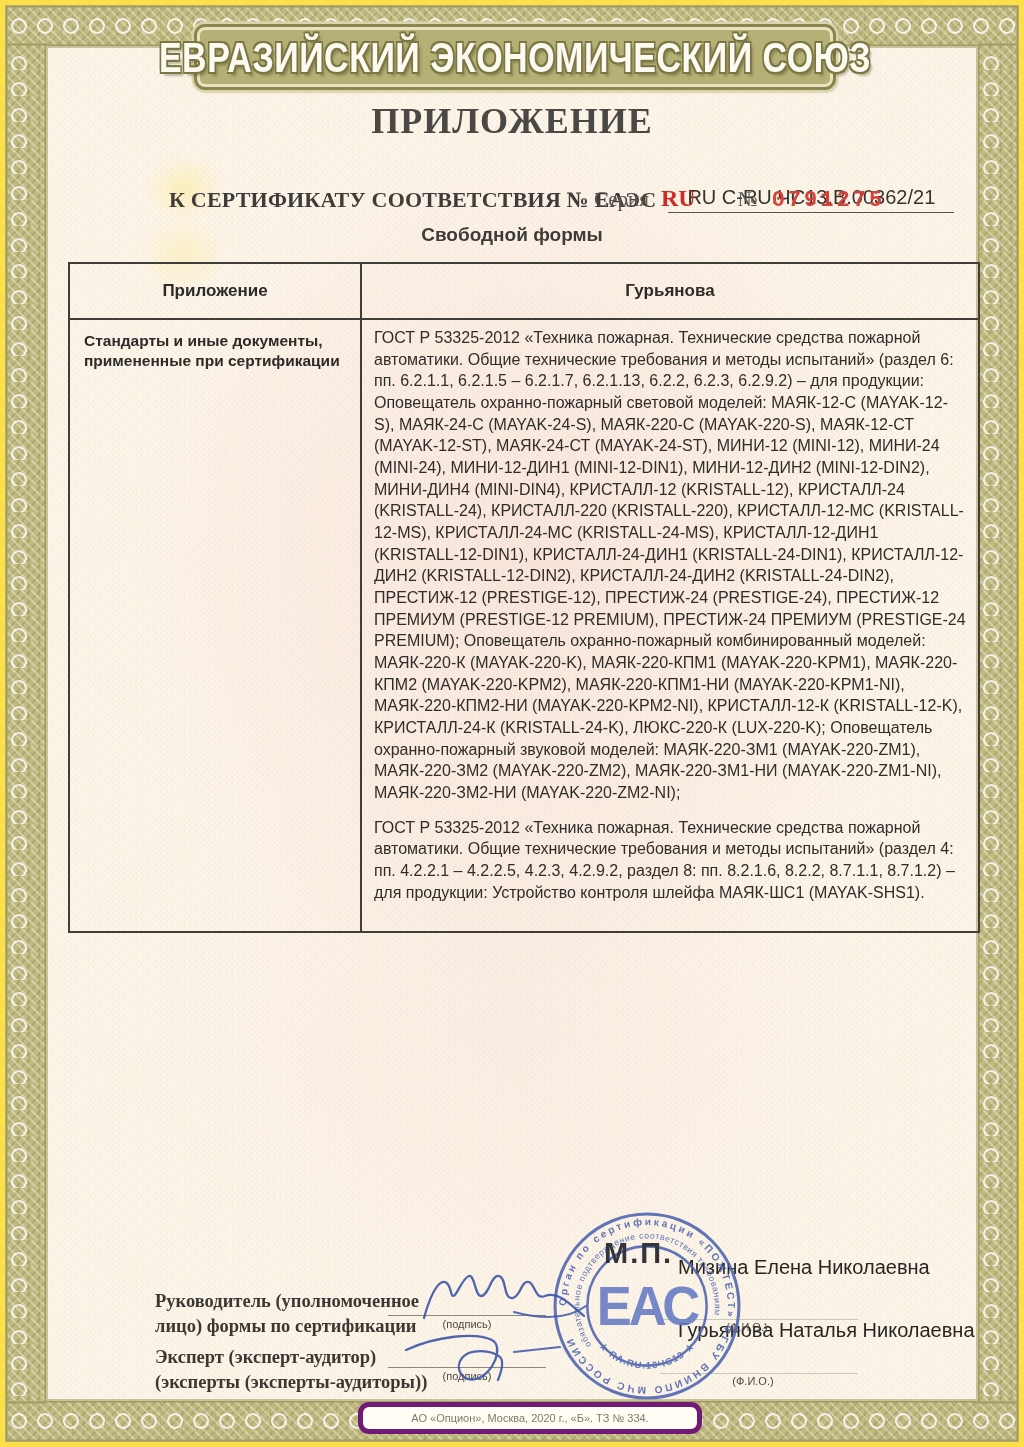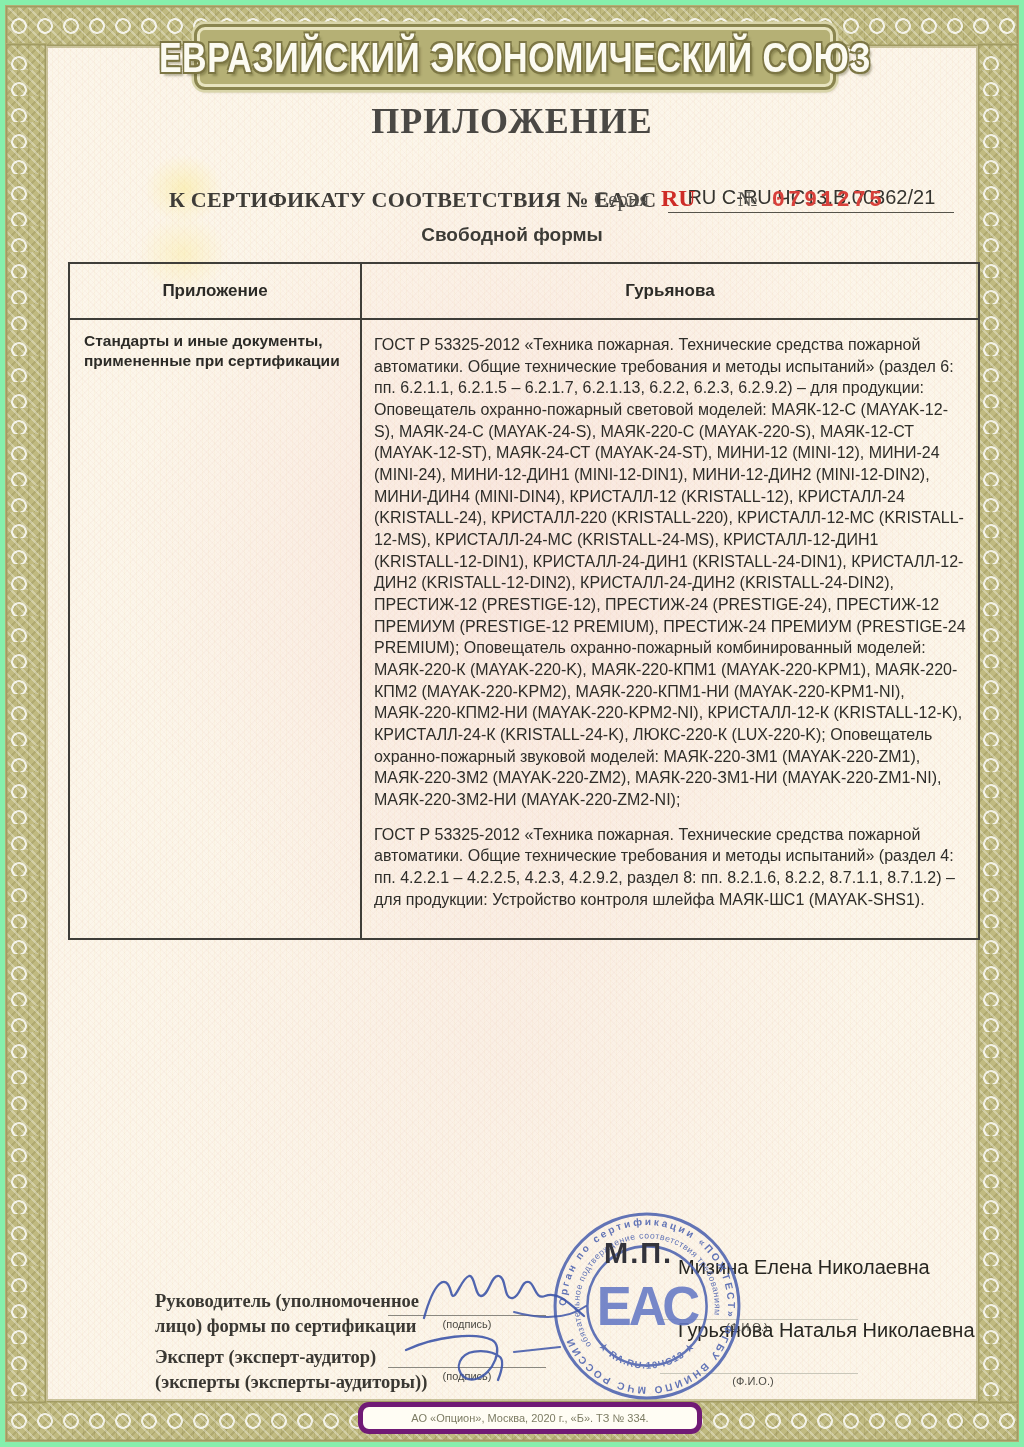--- a/index.html
+++ b/index.html
@@ -1,17 +1,17 @@
 <!DOCTYPE html>
 <html lang="ru"><head>
 <meta charset="utf-8">
 <style>
   html,body{margin:0;padding:0;}
   body{width:1024px;height:1447px;background:#ffffff;font-family:"Liberation Sans",sans-serif;}
-  .page{position:relative;width:1024px;height:1447px;overflow:hidden;background:#86efac;}
+  .page{position:relative;width:1024px;height:1447px;overflow:hidden;background:#fde047;}
 
   
   .edge{
     position:absolute;background-color:#c0ba80;
     background-image:
       radial-gradient(circle 9px at 13px 20px, rgba(255,255,255,0) 5.5px, rgba(255,255,255,.8) 6px 7.5px, rgba(255,255,255,0) 8.2px),
       repeating-linear-gradient(45deg, rgba(255,255,255,.30) 0 2px, rgba(255,255,255,0) 2px 7px),
       repeating-linear-gradient(-45deg, rgba(118,111,57,.22) 0 2px, rgba(118,111,57,0) 2px 7px),
       repeating-linear-gradient(90deg, rgba(151,144,84,.30) 0 1px, rgba(151,144,84,0) 1px 11px);
     background-size:26px 40px,auto,auto,auto;
@@ -81,21 +81,21 @@
   .cert-table th,.cert-table td{border:2px solid #3f3e39;vertical-align:top;}
   .cert-table th{
     height:52px;vertical-align:middle;text-align:center;
     font-family:"Liberation Sans",sans-serif;font-weight:bold;font-size:17px;color:#2c2b27;
   }
   .col-app{width:292px;}
   .cell-label{
     padding:11px 14px;font-family:"Liberation Sans",sans-serif;font-weight:bold;font-size:15.5px;
     line-height:1.3;color:#2c2b27;
   }
-  .cell-desc{padding:14px 12px 12px 12px;height:592px;}
+  .cell-desc{padding:7px 12px 12px 12px;height:592px;}
   .cell-desc p{
     margin:0;font-family:"Liberation Sans",sans-serif;font-size:16px;line-height:1.355;color:#2e2d29;
   }
   .cell-desc p + p{margin-top:13px;}
 
   
   .sig-label{
     position:absolute;font-family:"Liberation Serif",serif;font-weight:600;font-size:18.5px;
     line-height:1.36;color:#3a3833;z-index:2;
   }

